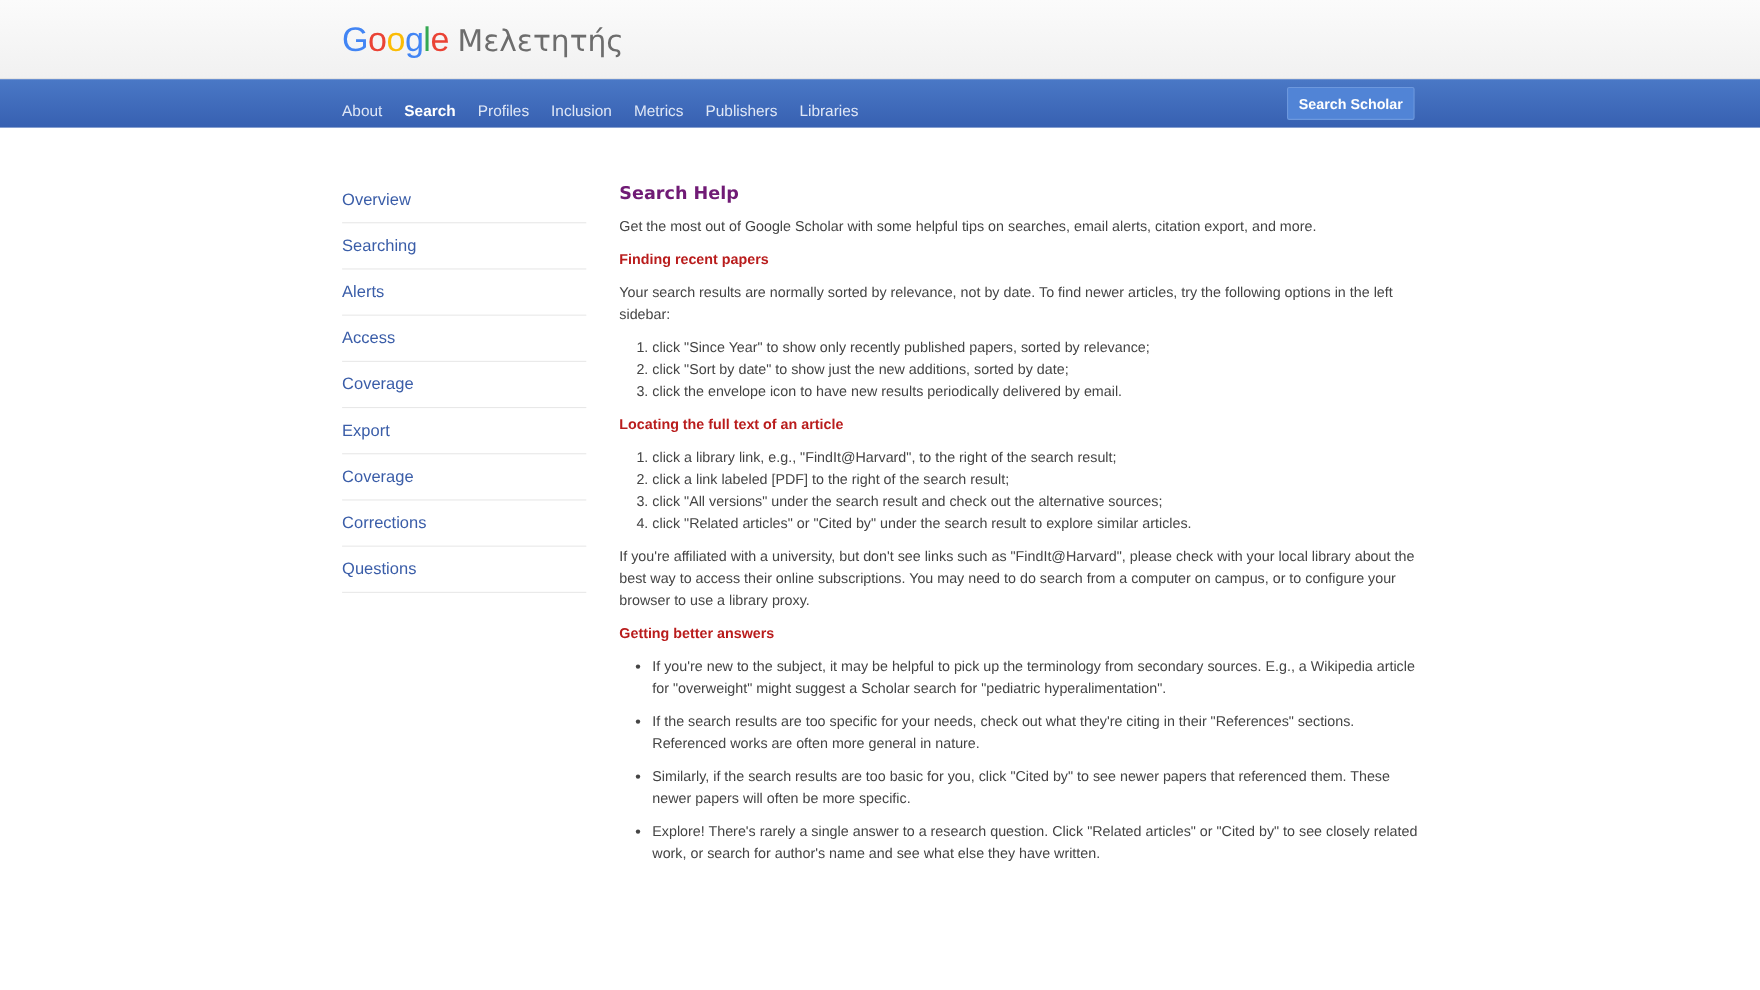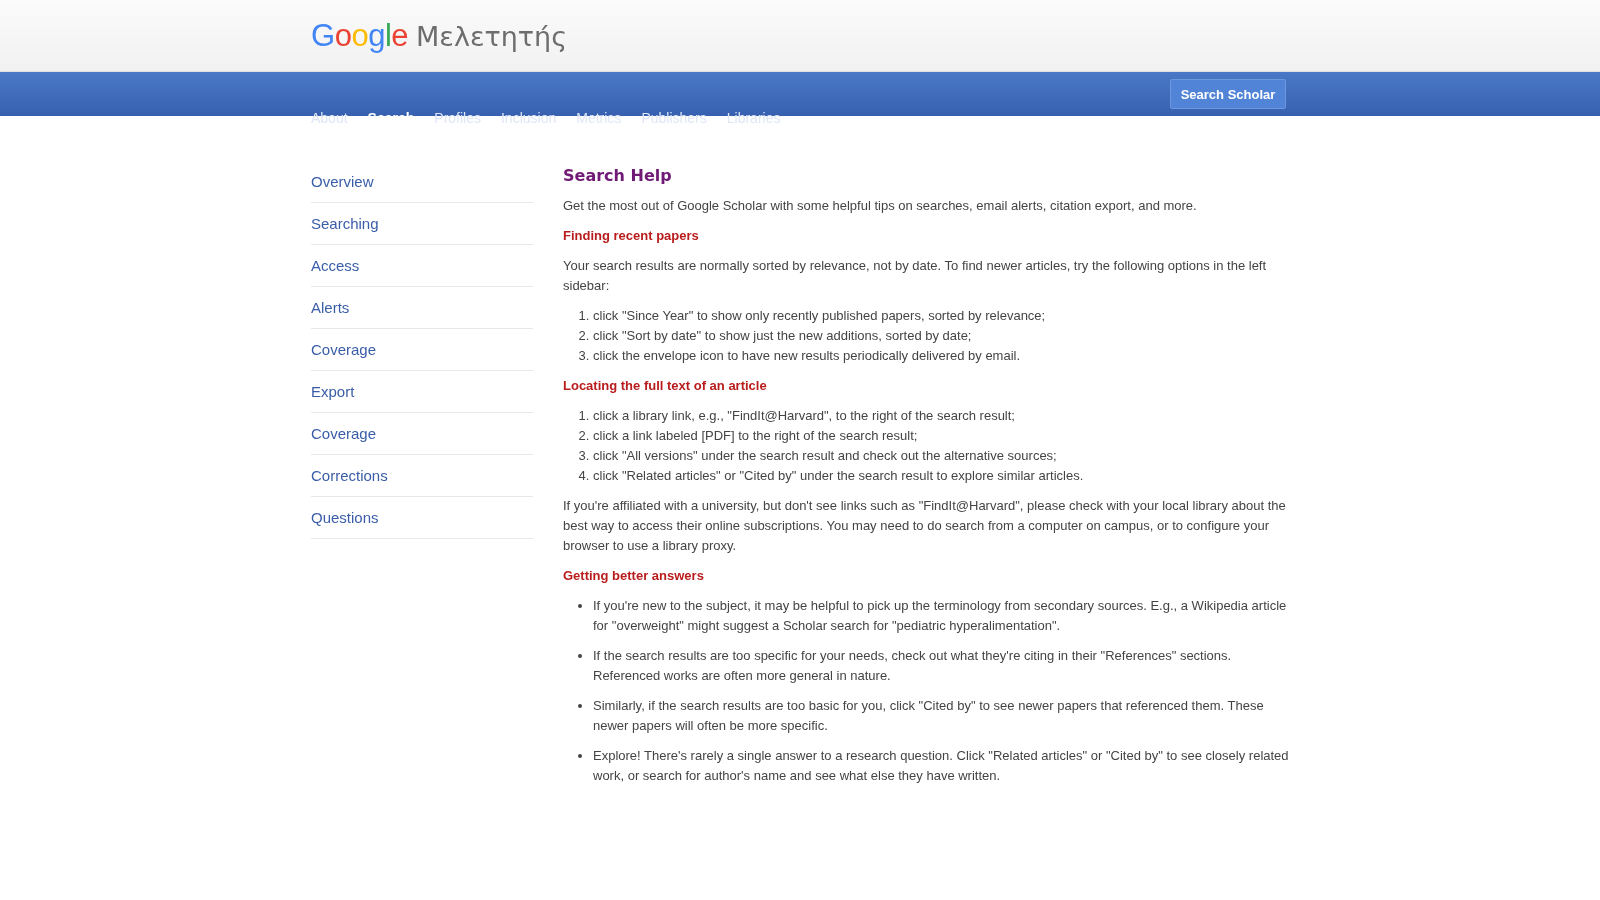--- a/index.html
+++ b/index.html
@@ -9,21 +9,21 @@
     .logo { position: absolute; left: 311px; top: 18px; display: flex; align-items: baseline; }
     .logo-google { font-family: "Liberation Sans", sans-serif; font-size: 31px; letter-spacing: -0.5px; }
     .logo-google span:nth-child(1) { color: #4285f4; }
     .logo-google span:nth-child(2) { color: #ea4335; }
     .logo-google span:nth-child(3) { color: #fbbc05; }
     .logo-google span:nth-child(4) { color: #4285f4; }
     .logo-google span:nth-child(5) { color: #34a853; }
     .logo-google span:nth-child(6) { color: #ea4335; }
     .logo-product { font-family: "DejaVu Sans", sans-serif; font-size: 27px; color: #6d6d6d; margin-left: 8px; }
     .navbar { height: 44px; background: linear-gradient(#4a78c6, #3760b1); position: relative; }
-    .nav-items { position: absolute; left: 311px; top: 18px; height: 56px; display: flex; align-items: center; }
+    .nav-items { position: absolute; left: 311px; top: 0; height: 56px; display: flex; align-items: center; }
     .nav-item { font-size: 14px; color: #dfe7f6; margin-right: 20px; text-decoration: none; cursor: pointer; }
     .nav-item.active { color: #fff; font-weight: bold; }
     .search-btn { position: absolute; left: 1170px; top: 7px; width: 116px; height: 30px; background: #5184d6; border: 1px solid #6d98dd; border-radius: 2px; color: #ffffff; font-weight: bold; font-size: 13px; display: flex; align-items: center; justify-content: center; cursor: pointer; }
     .sidebar { position: absolute; left: 311px; top: 161px; width: 222px; }
     .side-item { display: block; height: 42px; line-height: 42px; border-bottom: 1px solid #e8e8e8; color: #3a5da8; font-size: 15px; text-decoration: none; cursor: pointer; }
     .content { position: absolute; left: 563px; top: 164px; width: 730px; font-size: 13px; line-height: 20px; color: #444; }
     .content h1 { font-family: "DejaVu Sans", sans-serif; font-size: 16px; font-weight: bold; color: #701a75; margin-bottom: 8px; line-height: 24px; }
     .content p { margin-bottom: 10px; }
     .content h3 { font-size: 13px; font-weight: bold; color: #b91c1c; margin-bottom: 10px; }
     .content ol { padding-left: 30px; margin-bottom: 10px; }
@@ -49,22 +49,22 @@
     <a class="nav-item">Metrics</a>
     <a class="nav-item">Publishers</a>
     <a class="nav-item">Libraries</a>
   </div>
   <div class="search-btn">Search Scholar</div>
 </div>
 
 <div class="sidebar">
   <a class="side-item">Overview</a>
   <a class="side-item">Searching</a>
+  <a class="side-item">Alerts</a>
   <a class="side-item">Access</a>
-  <a class="side-item">Alerts</a>
   <a class="side-item">Coverage</a>
   <a class="side-item">Export</a>
   <a class="side-item">Coverage</a>
   <a class="side-item">Corrections</a>
   <a class="side-item">Questions</a>
 </div>
 
 <div class="content">
   <h1>Search Help</h1>
   <p>Get the most out of Google Scholar with some helpful tips on searches, email alerts, citation export, and more.</p>

